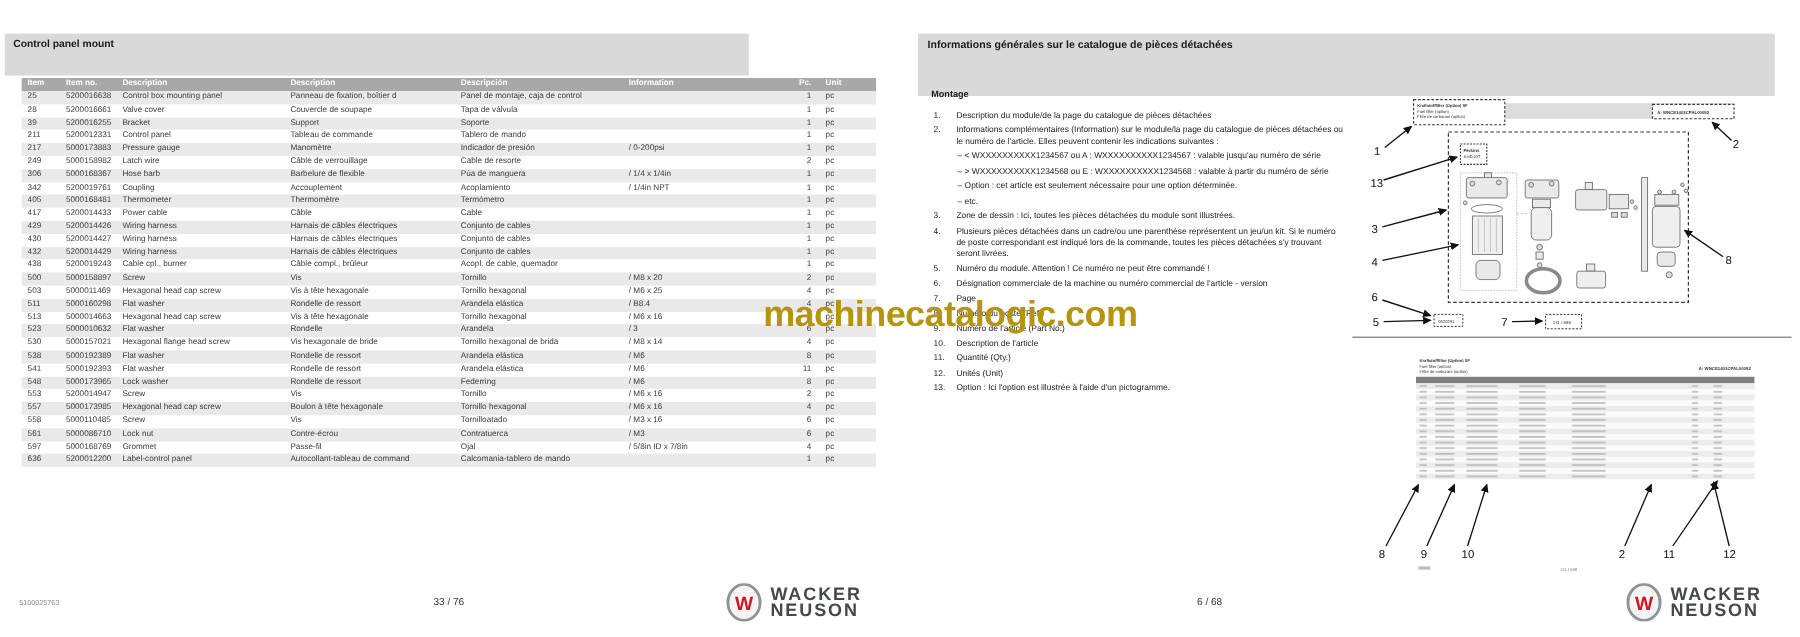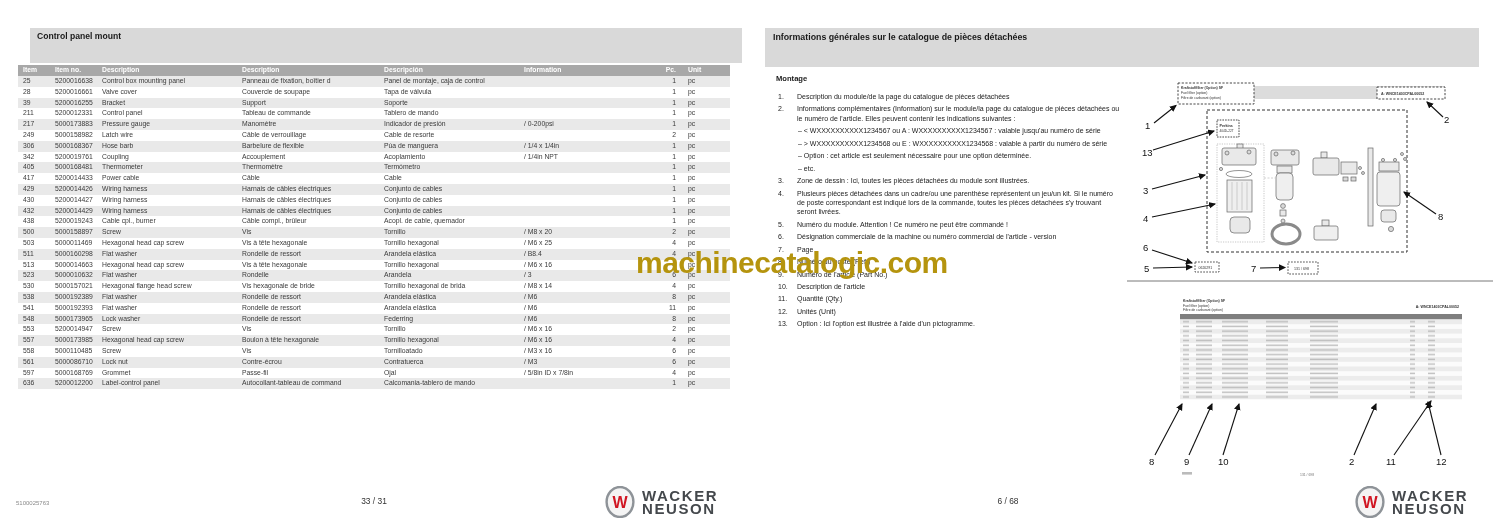--- a/index.html
+++ b/index.html
@@ -3,40 +3,40 @@
 <meta charset="utf-8">
 <style>
   html,body{margin:0;padding:0;}
   body{
     width:1500px;height:531px;position:relative;overflow:hidden;
     background:#ffffff;color:#222;
     font-family:"Liberation Sans", sans-serif;
   }
   
   .title-band{position:absolute;background:#d9d9d9;}
-  .band-left{left:30px;top:28px;width:712px;height:35px;}
+  .band-left{left:4px;top:28px;width:620px;height:35px;}
   .band-left .tl{font-size:8.6px;font-weight:bold;line-height:10.4px;color:#1a1a1a;white-space:nowrap;}
   .band-left .pad{padding:3px 0 0 7px;}
   .tbl{position:absolute;left:18px;top:65px;width:712px;}
   .thead{position:relative;height:11px;background:#a8a8a8;}
   .thead .tcell{color:#ffffff;font-weight:bold;}
   .trow{position:relative;height:10.8px;}
   #parts-rows .trow:nth-child(odd){background:#e9e9e9;}
   .tcell{position:absolute;top:0;height:100%;font-size:6.8px;line-height:10.8px;
          color:#3a3a3a;white-space:nowrap;overflow:hidden;}
   .c-item{left:5px;width:28px;}
   .c-no{left:37px;width:55px;}
   .c-en{left:84px;width:138px;}
   .c-fr{left:224px;width:140px;}
   .c-es{left:366px;width:136px;}
   .c-info{left:506px;width:112px;}
   .c-pc{left:622px;width:36px;text-align:right;}
   .c-unit{left:670px;width:28px;}
   
-  .band-right{left:765px;top:28px;width:714px;height:39px;}
+  .band-right{left:765px;top:28px;width:714px;height:52px;}
   .band-right .tl{font-size:8.8px;font-weight:bold;color:#1a1a1a;padding:4px 0 0 8px;white-space:nowrap;}
   .montage{position:absolute;left:776px;top:74px;font-size:7.6px;font-weight:bold;color:#1a1a1a;}
   .fr-list{position:absolute;left:776px;top:92px;width:346px;font-size:7px;line-height:9.3px;color:#222;}
   .fritem{position:relative;padding-left:21px;margin-bottom:3.2px;}
   .fritem .num{position:absolute;left:2px;width:17px;}
   .subwrap{margin-top:3px;}
   .sub{padding-left:10px;text-indent:-9px;margin-bottom:3.2px;}
   
   .doc-num{position:absolute;left:16px;top:500px;font-size:6px;color:#8a8a8a;}
   .pageno{position:absolute;font-size:8.4px;color:#333;width:80px;text-align:center;}
@@ -363,21 +363,21 @@
           <div class="tcell c-fr">Autocollant-tableau de command</div>
           <div class="tcell c-es">Calcomania-tablero de mando</div>
           <div class="tcell c-info"></div>
           <div class="tcell c-pc">1</div>
           <div class="tcell c-unit">pc</div>
         </div>
       </div>
   </div>
 
   <div class="doc-num">5100025763</div>
-  <div class="pageno pn-left">33 / 31</div>
+  <div class="pageno pn-left">33 / 76</div>
 
   <div class="logo logo-left">
     <svg width="30" height="32" viewBox="0 0 30 32">
       <ellipse cx="15" cy="16" rx="13.4" ry="15" fill="#f4f4f4" stroke="#8e9398" stroke-width="2.4"></ellipse>
       <text x="15" y="22" text-anchor="middle" font-size="16" font-weight="bold" fill="#d01623">W</text>
     </svg>
     <div class="brand">
       <div>WACKER</div>
       <div>NEUSON</div>
     </div>

